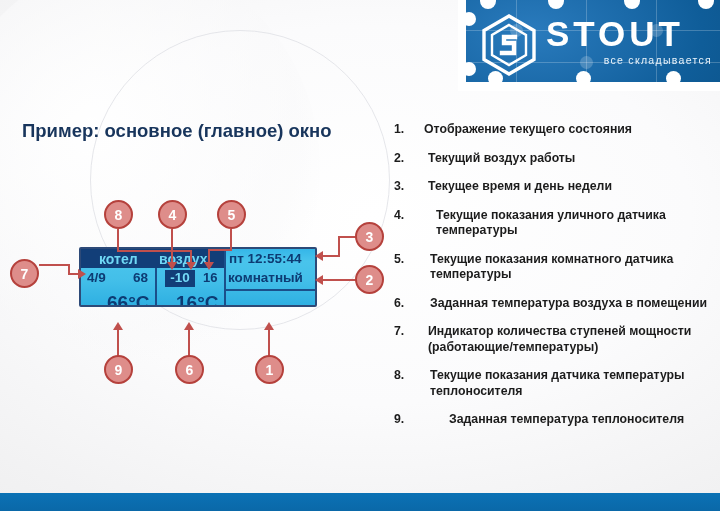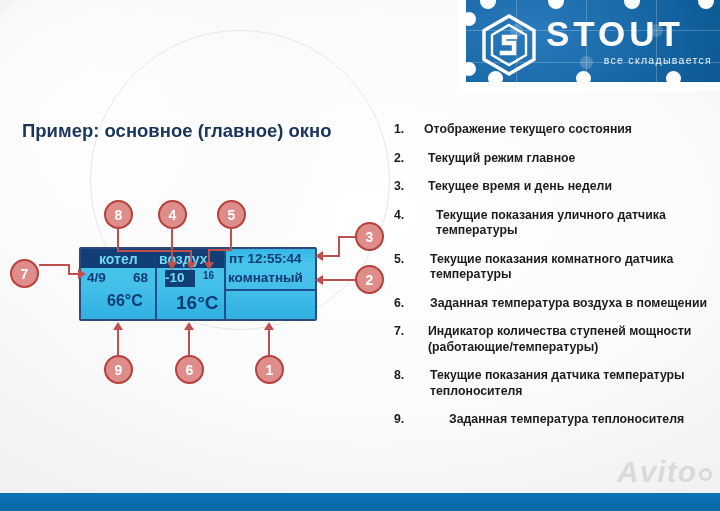--- a/index.html
+++ b/index.html
@@ -159,21 +159,21 @@
     font-weight: bold;
     color: #18355c;
   }
 
   
   #lcd-frame {
     position: absolute;
     left: 79px;
     top: 247px;
     width: 238px;
-    height: 74px;
+    height: 60px;
     background: linear-gradient(180deg, #35b6e8 0%, #49c4ec 22%, #43bfe9 55%, #2fb0e2 100%);
     border: 2px solid #2d4a78;
     border-radius: 2px;
     overflow: hidden;
     font-family: "Liberation Sans", sans-serif;
   }
   #lcd-inner {
     position: absolute;
     inset: 0;
     padding: 0;
@@ -203,21 +203,21 @@
     position: absolute;
     height: 2px;
     background: #1b4f8a;
   }
   
   .lcd-sel {
     position: absolute;
     background: #123e78;
     color: #74dcf7;
     font-weight: bold;
-    text-align: left;
+    text-align: center;
     line-height: 16px;
   }
 
   
   .callout {
     position: absolute;
     width: 29px;
     height: 29px;
     border-radius: 50%;
     background: #de8d8a;
@@ -372,24 +372,24 @@
 
       <div class="lcd-headband"></div>
 
       <div class="lcd-cell inv" style="left:18px; top:2px; font-size:14px;">котел</div>
       <div class="lcd-cell inv" style="left:78px; top:2px; font-size:14px;">воздух</div>
       <div class="lcd-cell" style="left:148px; top:2px; font-size:13.5px;">пт 12:55:44</div>
 
       <div class="lcd-cell" style="left:6px; top:21px; font-size:13.5px;">4/9</div>
       <div class="lcd-cell" style="left:52px; top:21px; font-size:13.5px;">68</div>
       <div class="lcd-sel" style="left:84px; top:21px; width:30px; height:17px; font-size:13.5px;">-10</div>
-      <div class="lcd-cell" style="left:122px; top:21px; font-size:10px;">16</div>
+      <div class="lcd-cell" style="left:122px; top:21px; font-size:13px;">16</div>
       <div class="lcd-cell" style="left:147px; top:21px; font-size:13.5px;">комнатный</div>
 
-      <div class="lcd-cell" style="left:26px; top:43px; font-size:16px;">66°C</div>
+      <div class="lcd-cell" style="left:26px; top:43px; font-size:19px;">66°C</div>
       <div class="lcd-cell" style="left:95px; top:43px; font-size:19px;">16°C</div>
 
       <div class="lcd-div" style="left:74px; top:19px; height:51px;"></div>
       <div class="lcd-div" style="left:143px; top:0px; height:70px;"></div>
       <div class="lcd-hline" style="left:143px; top:40px; width:95px;"></div>
     </div>
   </div>
 
   <div class="callout" style="left:104px; top:200px;">
       <span>8</span>
@@ -453,21 +453,21 @@
   <div class="lead lead-v" style="left:268px; top:330px; height:26px;"></div>
   <div class="arrow arrow-up" style="left:264px; top:322px;"></div>
 
   <div id="legend">
     <div class="legend-item">
       <span class="legend-num">1.</span>
       <span class="legend-text">Отображение текущего состояния</span>
     </div>
     <div class="legend-item">
       <span class="legend-num">2.</span>
-      <span class="legend-text" style="padding-left:4px;">Текущий режим главное</span>
+      <span class="legend-text" style="padding-left:4px;">Текущий воздух работы</span>
     </div>
     <div class="legend-item">
       <span class="legend-num">3.</span>
       <span class="legend-text" style="padding-left:4px;">Текущее время и день недели</span>
     </div>
     <div class="legend-item">
       <span class="legend-num">4.</span>
       <span class="legend-text" style="padding-left:4px;margin-left:8px;">Текущие показания уличного датчика температуры</span>
     </div>
     <div class="legend-item">
@@ -485,17 +485,16 @@
     <div class="legend-item">
       <span class="legend-num">8.</span>
       <span class="legend-text" style="padding-left:6px;">Текущие показания датчика температуры теплоносителя</span>
     </div>
     <div class="legend-item">
       <span class="legend-num">9.</span>
       <span class="legend-text" style="padding-left:4px;margin-left:21px;">Заданная температура теплоносителя</span>
     </div>
   </div>
 
-  <div id="watermark"><span>Avito</span><span class="wm-o"></span></div>
 
   <div id="bottom-bar"></div>
 
 </div>
 
 </body></html>

